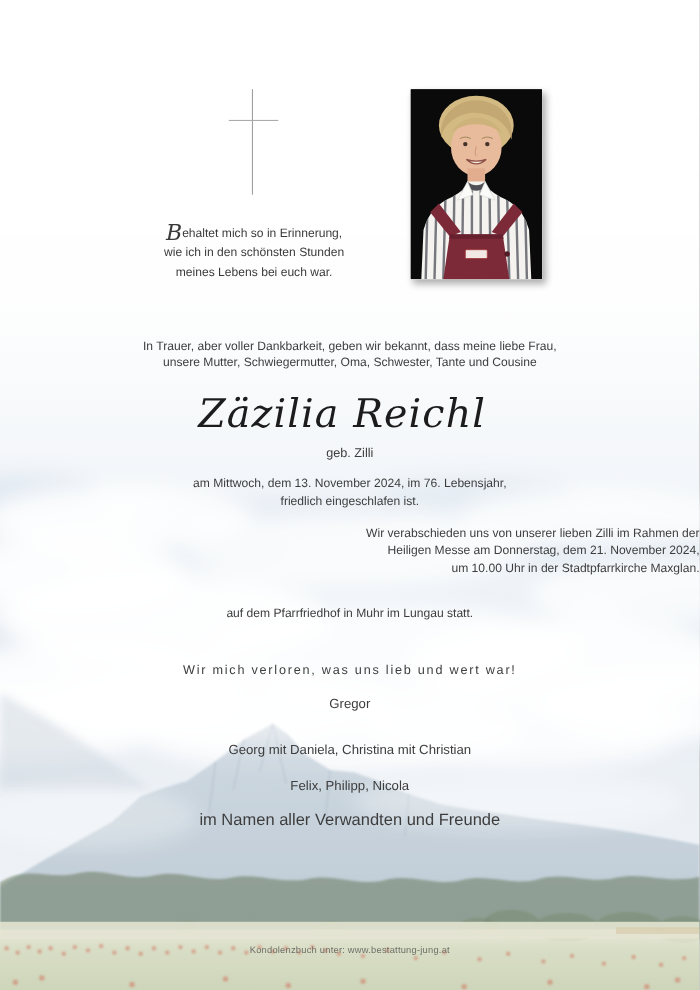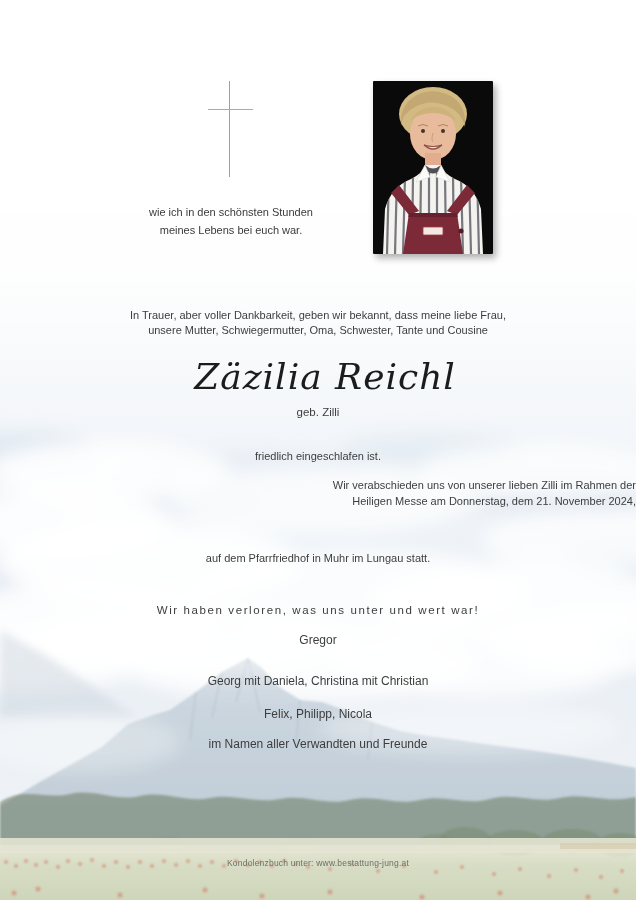--- a/index.html
+++ b/index.html
@@ -23,30 +23,30 @@
 
   
   .quote{position:absolute;left:95px;top:203px;width:272px;text-align:center;
     font-size:11px;line-height:18px;color:#3a3a3a;}
   .script-initial{font-family:"DejaVu Serif",serif;font-style:italic;
     font-size:20px;line-height:10px;vertical-align:-3px;letter-spacing:0;}
 
   .centered{position:absolute;left:0;width:636px;text-align:center;margin:0;}
   .announce{top:308px;font-size:11px;line-height:15px;}
   .name{top:355px;font-family:"DejaVu Serif",serif;font-style:italic;font-weight:400;
-    font-size:36px;line-height:44px;color:#1c1c1c;letter-spacing:1px;padding-left:14px;width:622px;}
+    font-size:36px;line-height:44px;color:#1c1c1c;letter-spacing:1px;width:622px;}
   .maiden{top:406px;font-size:11.5px;}
   .para{font-size:11px;line-height:16px;}
   .passing{top:432px;}
   .farewell{top:477px;text-align:right;}
   .burial{top:534px;}
   .loss{top:604px;font-size:11.5px;letter-spacing:1.6px;}
   .mname{font-size:12px;}
   .n0{top:633px;} .n1{top:674px;} .n2{top:695px;margin-top:12px;}
-  .closing{top:737px;font-size:12px;}
+  .closing{top:737px;font-size:15px;}
   .footer{top:858px;font-size:8.5px;letter-spacing:.2px;color:#6f6f69;}
 </style>
 </head>
 <body>
 
 <div class="card">
 
   <svg class="bg" width="636" height="900" viewBox="0 0 636 900" xmlns="http://www.w3.org/2000/svg">
     <defs>
       <linearGradient id="skyG" x1="0" y1="0" x2="0" y2="1">
@@ -266,48 +266,50 @@
         <path d="M36,134 L18,112 L26,104 L46,130 Z" fill="#7c2938"></path>
         <path d="M84,134 L102,112 L94,104 L74,130 Z" fill="#7c2938"></path>
         <path d="M36,132 L84,132 L90,173 L30,173 Z" fill="#7c2938"></path>
         <path d="M36,132 L84,132 L85,136 L35,136 Z" fill="#5e1d2a" opacity=".7"></path>
         <rect x="50" y="146" width="20" height="8" rx="1" fill="#f3e9e4" stroke="#a23b3b" stroke-width=".8"></rect>
         <circle cx="88" cy="150" r="2.5" fill="#511a24"></circle>
       </svg>
     </figure>
 
     <div class="quote">
+      <div class="qline"><span class="script-initial">B</span><span>ehaltet mich so in Erinnerung,</span></div>
       <div class="qline">wie ich in den schönsten Stunden</div>
       <div class="qline">meines Lebens bei euch war.</div>
     </div>
 
     <p class="centered announce">
       <span>In Trauer, aber voller Dankbarkeit, geben wir bekannt, dass meine liebe Frau,</span><br>
       <span>unsere Mutter, Schwiegermutter, Oma, Schwester, Tante und Cousine</span>
     </p>
 
     <h1 class="centered name">Zäzilia Reichl</h1>
     <div class="centered maiden">geb. Zilli</div>
 
     <p class="centered para passing">
-      <br>
+      <span>am Mittwoch, dem 13. November 2024, im 76. Lebensjahr,</span><br>
       <span>friedlich eingeschlafen ist.</span>
     </p>
 
     <p class="centered para farewell">
       <span>Wir verabschieden uns von unserer lieben Zilli im Rahmen der</span><br>
       <span>Heiligen Messe am Donnerstag, dem 21. November 2024,</span><br>
+      <span>um 10.00 Uhr in der Stadtpfarrkirche Maxglan.</span>
     </p>
 
     <p class="centered para burial">
       <br>
       <span>auf dem Pfarrfriedhof in Muhr im Lungau statt.</span>
     </p>
 
-    <div class="centered loss">Wir haben verloren, was uns unter und wert war!</div>
+    <div class="centered loss">Wir mich verloren, was uns lieb und wert war!</div>
     <div class="centered mname n0">Gregor</div>
     <div class="centered mname n1">Georg mit Daniela, Christina mit Christian</div>
     <div class="centered mname n2">Felix, Philipp, Nicola</div>
     <div class="centered closing">im Namen aller Verwandten und Freunde</div>
 
     <div class="centered footer">Kondolenzbuch unter: www.bestattung-jung.at</div>
 
   </div>
 </div>
 

